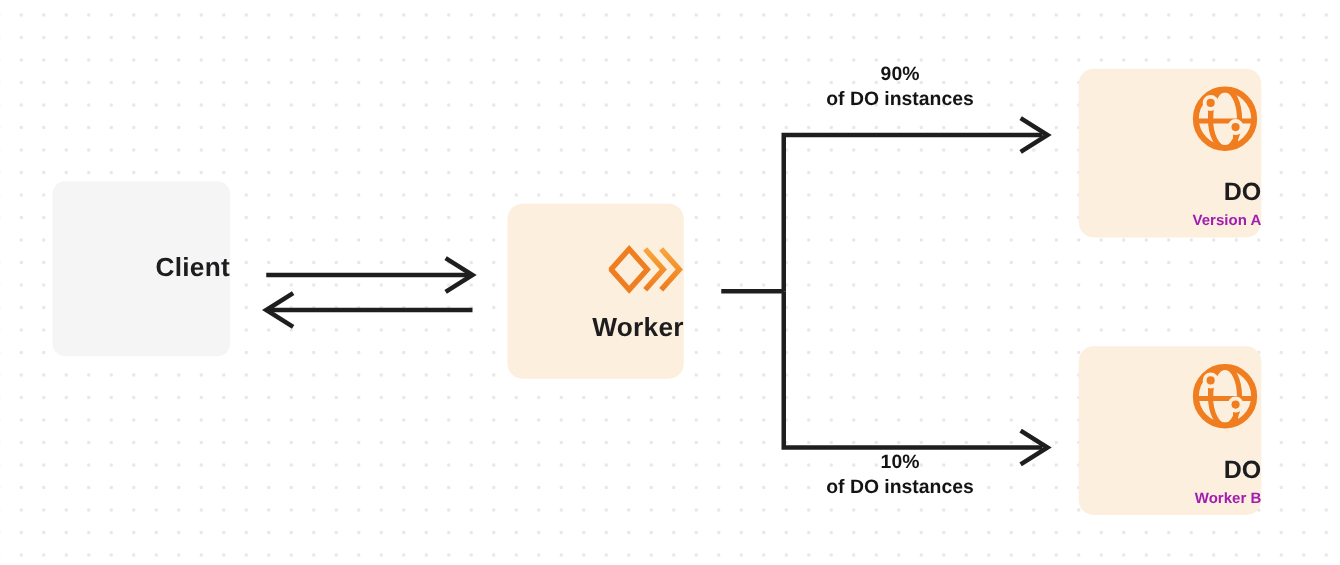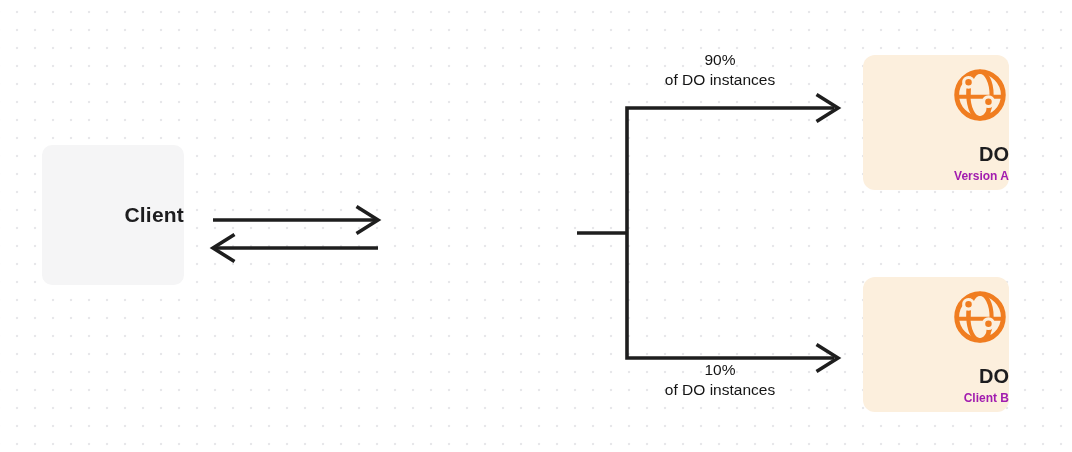--- a/index.html
+++ b/index.html
@@ -33,21 +33,21 @@
   .do-subtitle{font-weight:700;font-size:12px;color:#a21caf;margin-top:6px;line-height:1;}
   .worker-icon{width:60px;height:41px;display:block;}
   .globe-icon{width:58px;height:58px;display:block;margin-top:2px;}
   .connectors{position:absolute;left:0;top:0;width:1072px;height:452px;pointer-events:none;}
   .connectors path, .connectors polyline{
     fill:none;stroke:#1e1e1e;stroke-width:3.6px;
     stroke-linecap:butt;stroke-linejoin:miter;
   }
   .split-label{
     position:absolute;left:610px;width:220px;
-    text-align:center;font-weight:400;font-size:15.5px;
+    text-align:center;font-weight:700;font-size:15.5px;
     line-height:20px;color:#141414;
   }
   .split-label-top{top:50px;}
   .split-label-bottom{top:360px;}
 </style>
 </head>
 <body>
 
 <div class="canvas">
 
@@ -75,20 +75,36 @@
 
     <g>
       <polyline points="816.5,344.5 838,358 816.5,371.5"></polyline>
     </g>
   </svg>
 
   <div class="node gray client-box">
     <span class="node-label">Client</span>
   </div>
 
+  <div class="node cream worker-box">
+    <svg class="worker-icon" viewBox="0 0 70 48" xmlns="http://www.w3.org/2000/svg">
+      <defs>
+        <linearGradient id="chev" x1="0" y1="0" x2="0" y2="1">
+          <stop offset="0" stop-color="#f8a53c"></stop>
+          <stop offset="1" stop-color="#ef7c1d"></stop>
+        </linearGradient>
+      </defs>
+      <g fill="none" stroke-width="5" stroke-linejoin="miter">
+        <path d="M19 5 L36 24 L19 43 L2 24 Z" stroke="#ee7e20"></path>
+        <path d="M34 5 L51 24 L34 43" stroke="url(#chev)"></path>
+        <path d="M49 5 L66 24 L49 43" stroke="url(#chev)"></path>
+      </g>
+    </svg>
+    <span class="node-label">Worker</span>
+  </div>
 
   <div class="node cream do-box-a">
     <svg class="globe-icon" viewBox="0 0 48 48" xmlns="http://www.w3.org/2000/svg">
       <g fill="none" stroke="#f07d20">
         <circle cx="24" cy="24" r="19.3" stroke-width="4"></circle>
         <ellipse cx="24" cy="24" rx="9.6" ry="19.3" stroke-width="3.4"></ellipse>
         <path d="M5 25.5 H43" stroke-width="3.4"></path>
         <path d="M14.5 18.5 V25.5" stroke-width="3.4"></path>
         <path d="M31 33.5 V41" stroke-width="3.4"></path>
       </g>
@@ -105,21 +121,21 @@
         <circle cx="24" cy="24" r="19.3" stroke-width="4"></circle>
         <ellipse cx="24" cy="24" rx="9.6" ry="19.3" stroke-width="3.4"></ellipse>
         <path d="M5 25.5 H43" stroke-width="3.4"></path>
         <path d="M14.5 18.5 V25.5" stroke-width="3.4"></path>
         <path d="M31 33.5 V41" stroke-width="3.4"></path>
       </g>
       <circle cx="14.5" cy="13.5" r="4" fill="#f07d20" stroke="#fcefdd" stroke-width="2.6"></circle>
       <circle cx="31" cy="29.5" r="4" fill="#f07d20" stroke="#fcefdd" stroke-width="2.6"></circle>
     </svg>
     <span class="do-title">DO</span>
-    <span class="do-subtitle">Client B</span>
+    <span class="do-subtitle">Worker B</span>
   </div>
 
   <div class="split-label split-label-top">
     <div>90%</div>
     <div>of DO instances</div>
   </div>
   <div class="split-label split-label-bottom">
     <div>10%</div>
     <div>of DO instances</div>
   </div>

